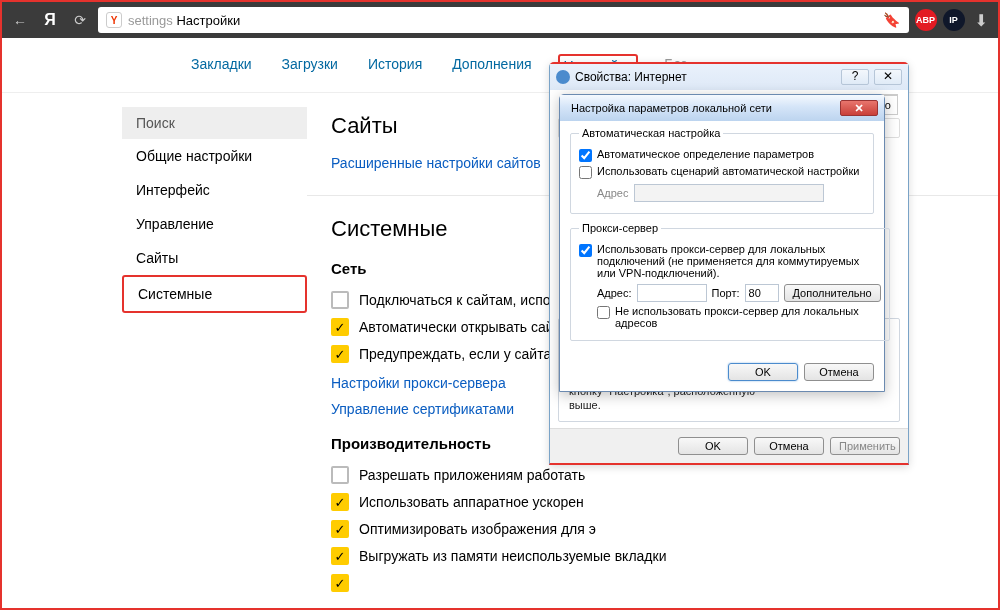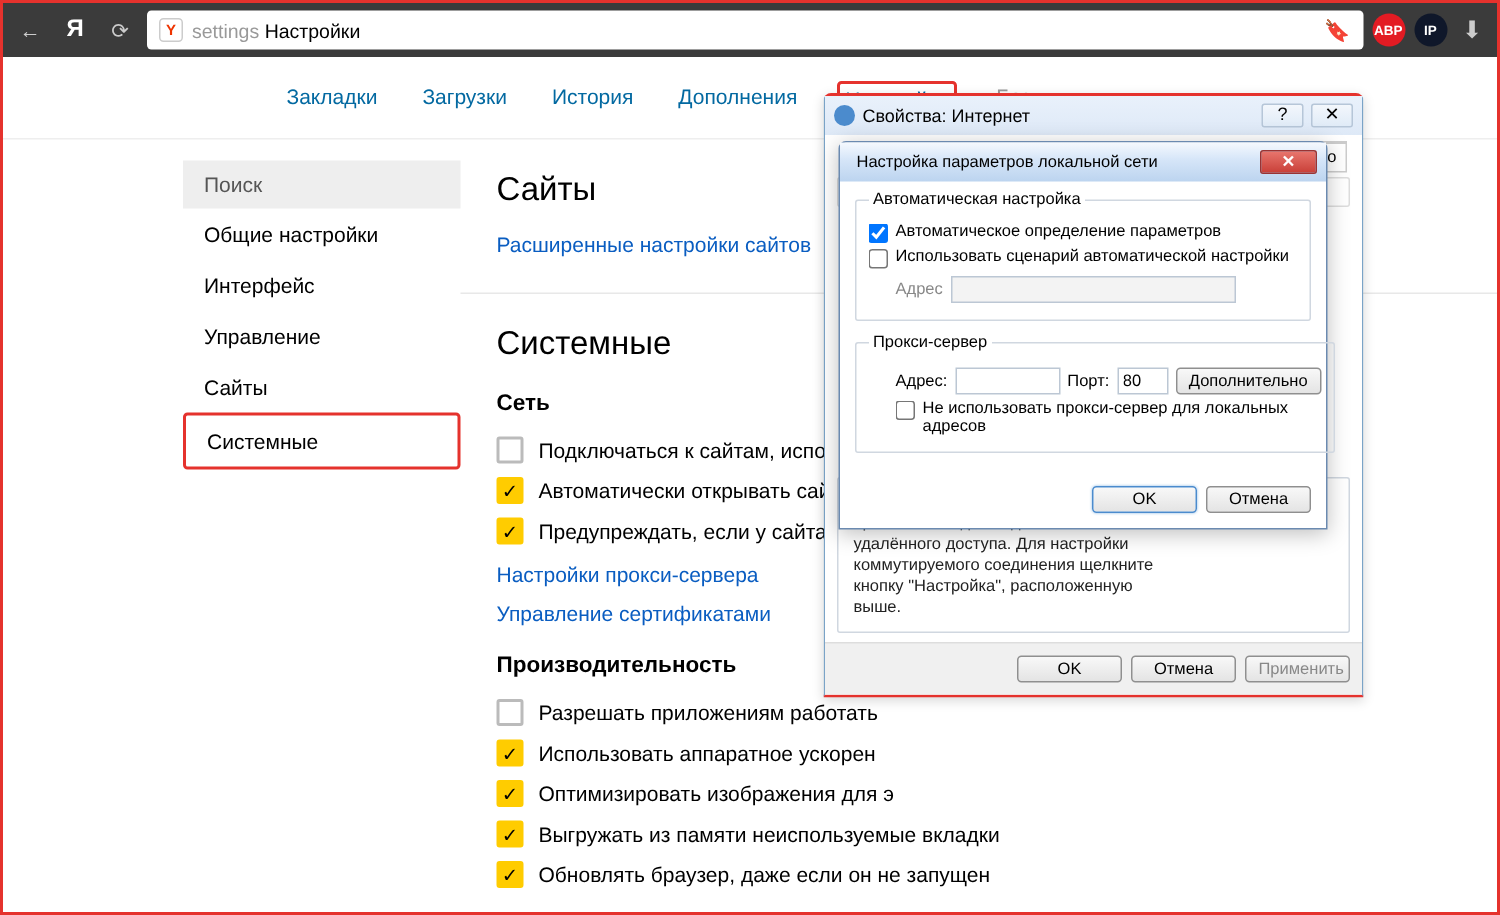--- a/index.html
+++ b/index.html
@@ -143,21 +143,20 @@
     <div class="check-row">
         <span class="checkbox checked">✓</span>
         <span>Оптимизировать изображения для э</span>
       </div>
     <div class="check-row">
         <span class="checkbox checked">✓</span>
         <span>Выгружать из памяти неиспользуемые вкладки</span>
       </div>
     <div class="check-row">
         <span class="checkbox checked">✓</span>
-        <span>Обновлять браузер, даже если он не запущен</span>
       </div>
   </div>
 </div>
 
 <div class="win-dialog">
   <div class="win-title">
     <span class="globe"></span>
     <span>Свойства: Интернет</span>
     <span class="spacer"></span>
     <span class="win-btn">?</span>
@@ -197,20 +196,24 @@
         <span>Использовать сценарий автоматической настройки</span>
       </label>
       <div class="addr-row">
         <span class="lbl">Адрес</span>
         <input type="text" style="width: 190px; background: rgb(243, 243, 243);" disabled="">
       </div>
     </fieldset>
 
     <fieldset>
       <legend>Прокси-сервер</legend>
+      <label class="chk-row">
+        <input type="checkbox" checked="" style="">
+        <span>Использовать прокси-сервер для локальных подключений (не применяется для коммутируемых или VPN-подключений).</span>
+      </label>
       <div class="addr-row" style="margin-left:18px">
         <span>Адрес:</span>
         <input type="text" style="width: 70px;">
         <span>Порт:</span>
         <input type="text" style="width: 34px;" value="80">
         <button class="win-button">Дополнительно</button>
       </div>
       <label class="chk-row" style="margin-left:18px">
         <input type="checkbox" style="">
         <span>Не использовать прокси-сервер для локальных адресов</span>

